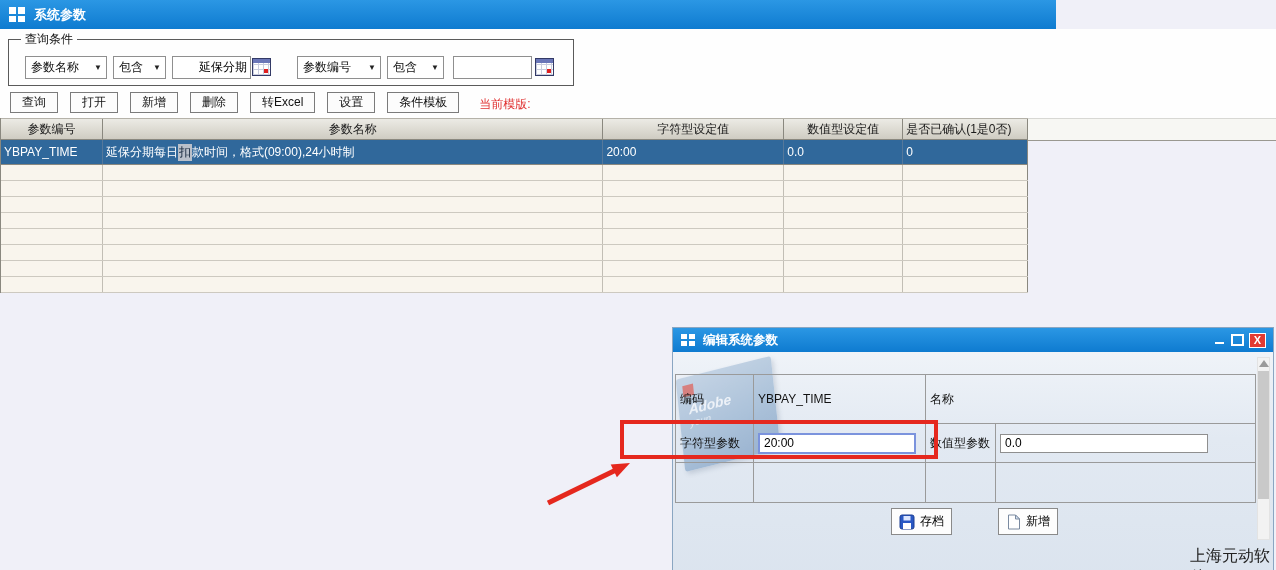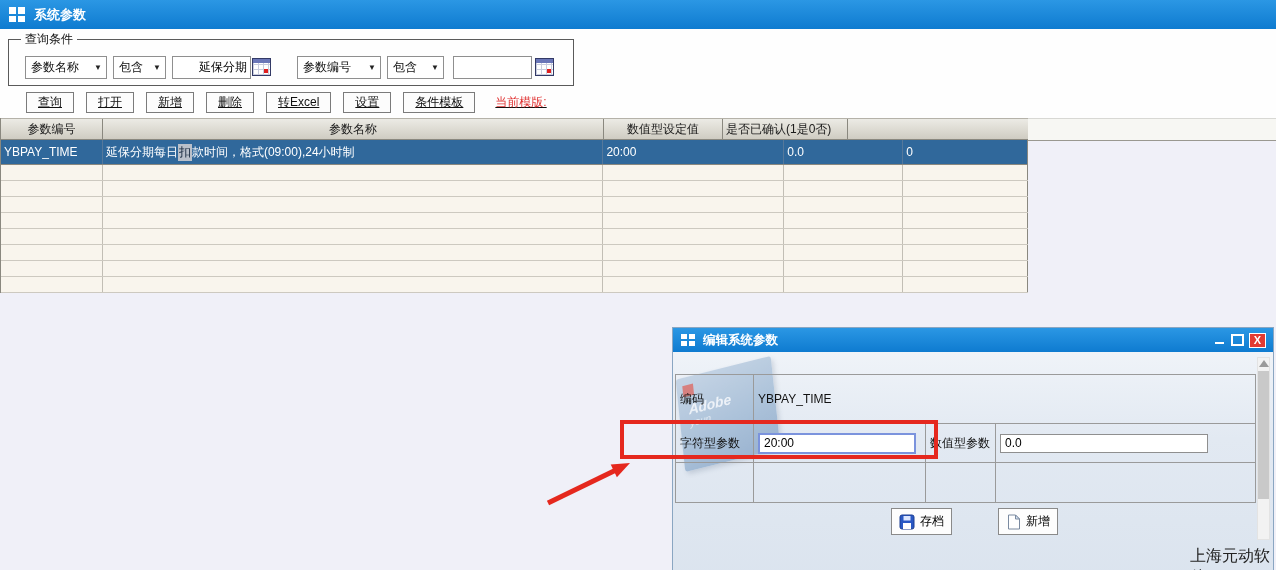--- a/index.html
+++ b/index.html
@@ -7,21 +7,21 @@
   body {
     position: relative;
     background: #f0f0f8;
     font-family: "Liberation Sans", sans-serif;
     font-size: 12px;
     color: #111;
     overflow: hidden;
   }
   
   .titlebar {
-    position:absolute; left:0; top:0; width:1276px; height:29px;
+    position:absolute; left:0; top:0; width:1056px; height:29px;
     background: linear-gradient(#2b97e4, #0e7bd0);
     display:flex; align-items:center;
     color:#fff; font-weight:bold; font-size:13px;
   }
   .winlogo { width:16px; height:15px; margin:0 9px 0 9px; display:grid;
     grid-template-columns:7px 7px; grid-template-rows:6.5px 6.5px; gap:2px; }
   .winlogo span { background:#fff; display:block; }
   
   .content-top { position:absolute; left:0; top:29px; width:1276px; height:89px; background:#fefefe; }
   fieldset.query {
@@ -39,21 +39,21 @@
   .tbx { height:23px; background:#fff; border:1px solid #8f8f8f; padding:0 3px; font-size:12px; font-family:"Liberation Sans",sans-serif; }
   .tbx.r { text-align:right; }
   .cal {
     width:19px; height:18px; border:1px solid #333a66; background:#fff; position:relative; flex:0 0 auto;
     background-image: linear-gradient(#6a76b8, #6a76b8), linear-gradient(#c9cdde 1px, transparent 1px), linear-gradient(90deg,#c9cdde 1px, transparent 1px);
     background-size: 100% 4px, 100% 5px, 5px 100%;
     background-repeat: no-repeat, repeat, repeat;
   }
   .cal::after { content:""; position:absolute; right:2px; bottom:2px; width:4px; height:4px; background:#e02020; }
   
-  .toolbar { position:absolute; left:16px; top:63px; display:flex; align-items:center;text-decoration:underline; }
+  .toolbar { position:absolute; left:0; top:63px; display:flex; align-items:flex-end; }
   .tbtn {
     height:21px; margin-left:12px; padding:0 11px;
     background:#fcfcfc; border:1px solid #7b7b7b;
     font-size:12px; font-family:"Liberation Sans",sans-serif; color:#111; cursor:pointer;
   }
   .tbtn:first-child { margin-left:10px; }
   .tpl-label { color:#e03131; margin-left:20px; font-size:12px; }
   
   .grid { position:absolute; left:0; top:118px; width:1028px; border-left:1px solid #8a887f; background:#f9f5ed; }
   .ghead { display:flex; height:22px; background:linear-gradient(#ecebe5,#cfccc2); border-top:1px solid #b5b2a9; border-bottom:1px solid #8a887f; }
@@ -165,20 +165,21 @@
     <button class="tbtn">设置</button>
     <button class="tbtn">条件模板</button>
     <span class="tpl-label">当前模版:</span>
   </div>
 </div>
 
 <div class="grid">
   <div class="ghead">
     <div class="cell c1">参数编号</div>
     <div class="cell c2">参数名称</div>
+    <div class="cell c3">字符型设定值</div>
     <div class="cell c4">数值型设定值</div>
     <div class="cell c5">是否已确认(1是0否)</div>
   </div>
   <div class="grow-sel">
     <div class="cell c1">YBPAY_TIME</div>
     <div class="cell c2">
       <span>延保分期每日</span>
         <span class="hl">扣</span>
         <span>款时间，格式(09:00),24小时制</span>
     </div>
@@ -265,20 +266,21 @@
   <div class="dlg-body">
     <div class="watermark">
       <span class="wm-logo"></span>
       <div class="wm-text">Adobe</div>
       <div class="wm-sub">youn</div>
     </div>
     <div class="dlg-table">
       <div class="drow r1">
         <div class="dcell dc1">编码</div>
         <div class="dcell dc2">YBPAY_TIME</div>
+        <div class="dcell dc3">名称</div>
       </div>
       <div class="drow r2">
         <div class="dcell dc1">字符型参数</div>
         <div class="dcell dc2">
           <input class="inp-char" value="20:00" style="">
         </div>
         <div class="dcell dc3">数值型参数</div>
         <div class="dcell dc4">
           <input class="inp-num" value="0.0" style="">
         </div>

